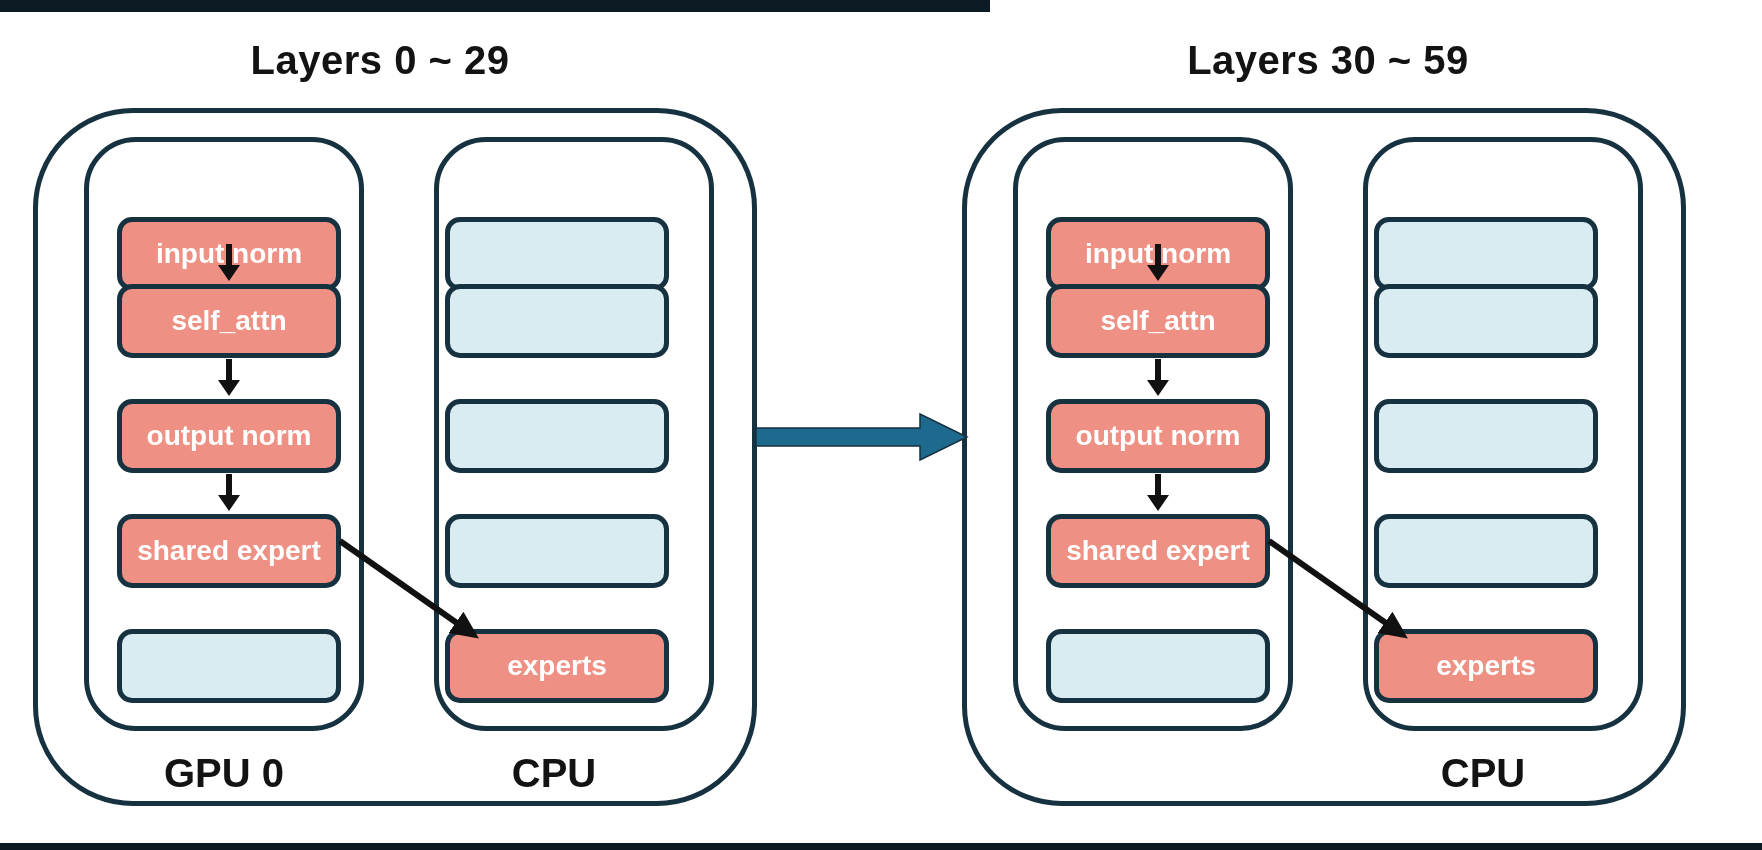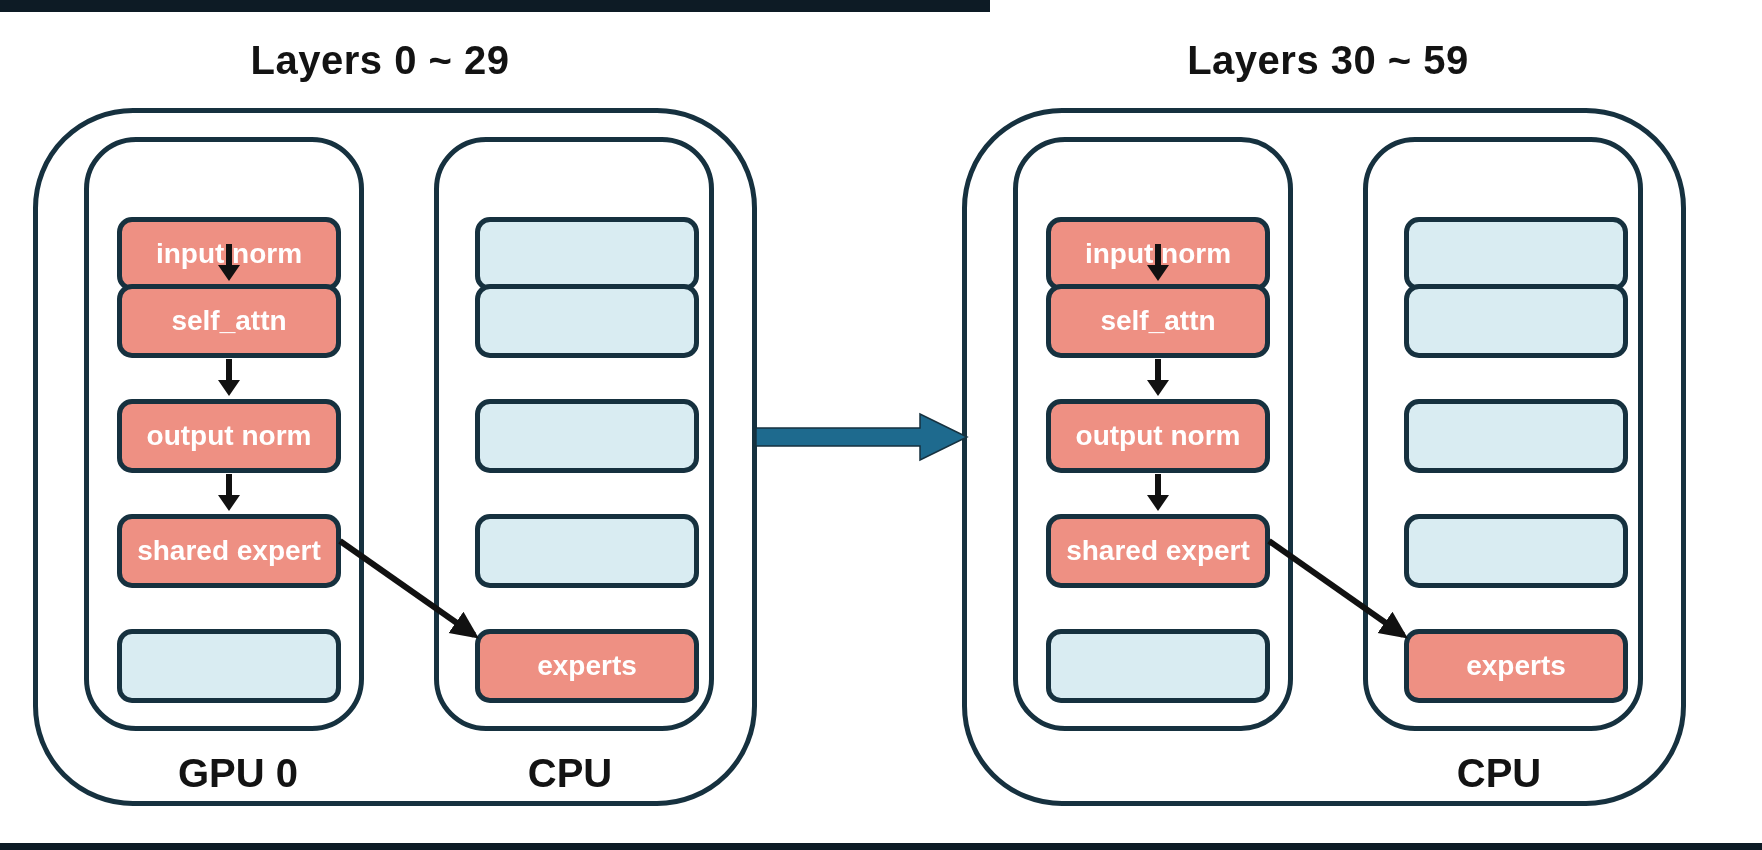--- a/index.html
+++ b/index.html
@@ -34,33 +34,33 @@
     position:absolute;top:24px;width:270px;height:584px;
     border:5px solid #16313f;border-radius:52px;background:#ffffff;
   }
   .panel.gpu{left:46px;}
   .panel.cpu{left:396px;}
 
   .panel-label{
     position:absolute;top:638px;width:280px;
     text-align:center;font-size:40px;color:#131313;
   }
-  .panel-label.gpu{left:60px;text-align:center;}
-  .panel-label.cpu{left:392px;}
+  .panel-label.gpu{left:46px;text-align:center;}
+  .panel-label.cpu{left:376px;}
 
   .slot{
     position:absolute;width:214px;height:64px;
     border:5px solid #16313f;border-radius:15px;
     display:flex;align-items:center;justify-content:center;
     font-size:28px;color:#ffffff;
   }
   .slot.salmon{background:#ee9083;}
   .slot.blue{background:#d9ecf2;}
   .in-gpu{left:79px;}
-  .in-cpu{left:437px;}
+  .in-cpu{left:407px;}
   .r1{top:56px;margin-top:48px;}.r2{top:171px;}.r3{top:286px;}.r4{top:401px;}.r5{top:516px;}
 
   
   .varrow{
     position:absolute;left:188px;width:6px;height:22px;background:#111111;
   }
   .varrow::after{
     content:"";position:absolute;left:50%;bottom:-15px;transform:translateX(-50%);
     width:0;height:0;border:11px solid transparent;border-bottom:0;
     border-top:16px solid #111111;

